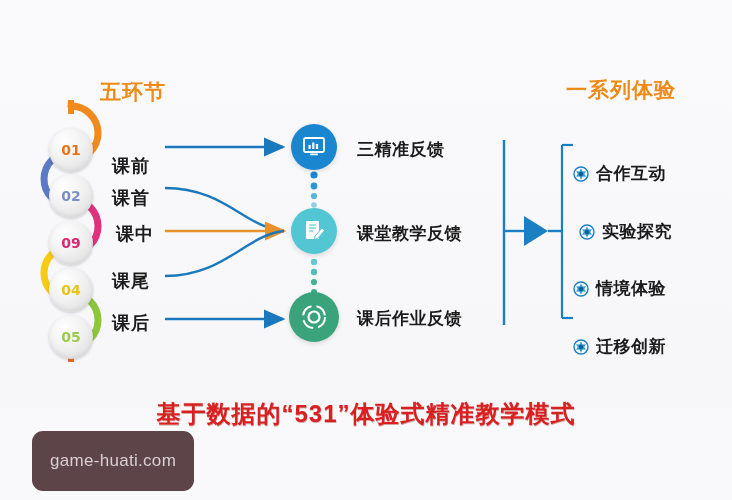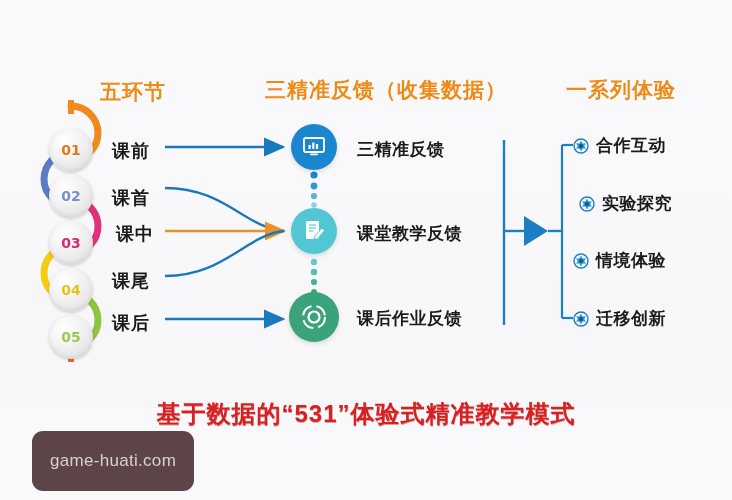--- a/index.html
+++ b/index.html
@@ -88,20 +88,21 @@
     letter-spacing: 0.5px;
   }
 
   
   .exp-row {
     position: absolute;
     display: flex;
     align-items: center;
     gap: 7px;
     white-space: nowrap;
+    margin-top: 28px;
   }
   .exp-label {
     font-size: 17px;
     font-weight: bold;
     color: #1b1b1b;
     letter-spacing: 0.5px;
   }
 
   
   #bottom-title {
@@ -136,21 +137,20 @@
     top: 0;
     pointer-events: none;
   }
 </style>
 </head>
 <body>
 
 <div id="stage">
 
   <div class="col-header" id="hdr-left">五环节</div>
-  <div class="col-header" id="hdr-mid">三精准反馈（收集数据）</div>
   <div class="col-header" id="hdr-right">一系列体验</div>
 
   <svg id="spine-svg" width="90" height="270" viewBox="0 0 90 270">
 
     <rect x="38" y="0" width="6" height="14" fill="#f08a1e"></rect>
 
     <path d="M 41 6 A 27 27 0 1 1 41 60" fill="none" stroke="#f08a1e" stroke-width="7" stroke-linecap="round"></path>
 
     <path d="M 41 52 A 27 27 0 1 0 41 106" fill="none" stroke="#5d7bc4" stroke-width="7" stroke-linecap="round"></path>
 
@@ -163,30 +163,30 @@
     <rect x="38" y="240" width="6" height="22" fill="#ef6a2a"></rect>
   </svg>
 
   <div class="stage-node" style="left:49px;  top:128px;">
     <span style="color:#e8741a;">01</span>
   </div>
   <div class="stage-node" style="left:49px;  top:174px;">
     <span style="color:#7a8fc9;">02</span>
   </div>
   <div class="stage-node" style="left:49px;  top:221px;">
-    <span style="color:#d82a72;">03</span>
+    <span style="color:#d82a72;">09</span>
   </div>
   <div class="stage-node" style="left:49px;  top:268px;">
     <span style="color:#e8c21a;">04</span>
   </div>
   <div class="stage-node" style="left:49px;  top:315px;">
     <span style="color:#9cca4e;">05</span>
   </div>
 
-  <div class="stage-label" style="left:112px; top:139px;font-family:Liberation Mono, monospace;">课前</div>
+  <div class="stage-label" style="left:112px; top:154px;font-family:Liberation Mono, monospace;">课前</div>
   <div class="stage-label" style="left:112px; top:186px;">课首</div>
   <div class="stage-label" style="left:116px; top:222px;">课中</div>
   <div class="stage-label" style="left:112px; top:269px;">课尾</div>
   <div class="stage-label" style="left:112px; top:311px;">课后</div>
 
   <svg class="conn-svg" width="732" height="500" viewBox="0 0 732 500">
     <defs>
       <marker id="ah-blue" markerWidth="9" markerHeight="8" refX="8" refY="4" orient="auto">
         <path d="M0,0 L9,4 L0,8 z" fill="#1a79bd"></path>
       </marker>

